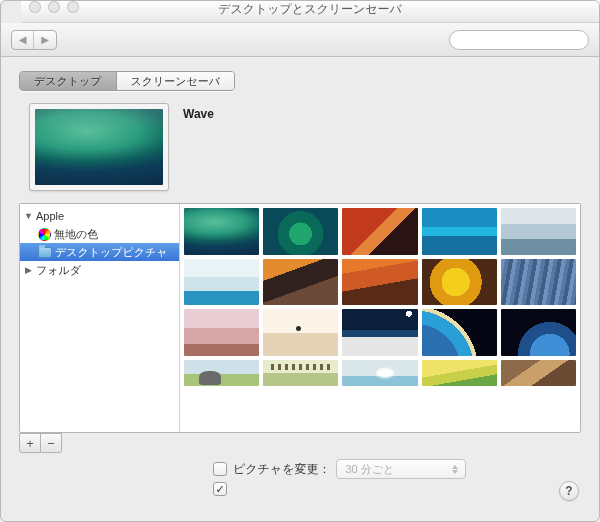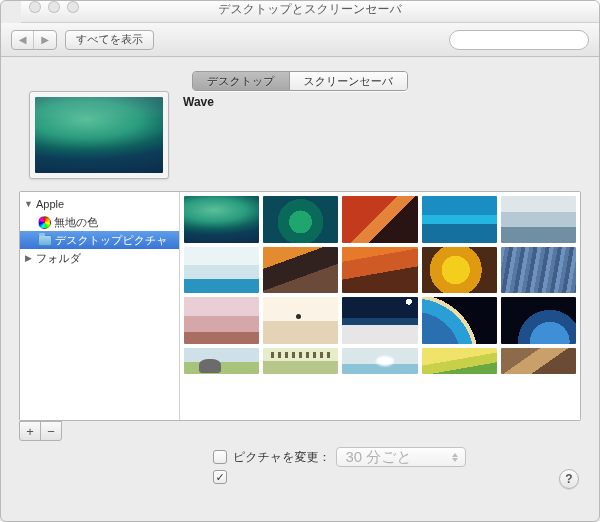--- a/index.html
+++ b/index.html
@@ -20,21 +20,21 @@
   .show-all { height: 20px; padding: 0 10px; border: 1px solid #b0b0b0; border-radius: 4px; background: linear-gradient(#fdfdfd,#e8e8e8); font-size: 11px; color: #4a4a4a; display: flex; align-items: center; }
   .spacer { flex: 1; }
   .search { width: 140px; height: 20px; border: 1px solid #b8b8b8; border-radius: 10px; background: #fff; display: flex; align-items: center; padding: 0 6px; gap: 4px; }
   .search svg { width: 11px; height: 11px; fill: #8a8a8a; }
   .search input { border: none; outline: none; flex: 1; font-size: 11px; background: transparent; }
 
   
   .body { padding: 14px 18px 6px; background: #ececec; }
 
   
-  .tab-row { display: flex; justify-content: center; }
+  .tab-row { display: flex; margin-bottom: 12px; }
   .tabs { display: flex; border: 1px solid #9c9c9c; border-radius: 4px; overflow: hidden; height: 20px; box-shadow: 0 1px 1px rgba(255,255,255,0.8); }
   .tab { padding: 0 14px; font-size: 11px; display: flex; align-items: center; background: linear-gradient(#fcfcfc,#ececec); color: #333; border-right: 1px solid #9c9c9c; }
   .tab:last-child { border-right: none; }
   .tab.active { background: linear-gradient(#bfbfbf,#a8a8a8); color: #2a2a2a; text-shadow: 0 1px rgba(255,255,255,0.3); }
 
   
   .preview-row { display: flex; align-items: flex-start; gap: 14px; margin-bottom: 12px; padding-left: 10px; }
   .preview-frame { width: 140px; height: 88px; background: #f5f5f5; border: 1px solid #b8b8b8; border-radius: 3px; padding: 5px; box-shadow: 0 1px 2px rgba(0,0,0,0.1); }
   .preview-img { width: 100%; height: 100%; border-radius: 1px; }
   .wave { background:
@@ -93,21 +93,21 @@
   .pm { width: 22px; height: 20px; display: flex; align-items:center; justify-content:center; font-size: 13px; color: #555; background: linear-gradient(#fafafa,#e4e4e4); border: 1px solid #b2b2b2; margin-right: -1px; }
   .pm:first-child { border-bottom-left-radius: 3px; }
   .pm:last-child { border-bottom-right-radius: 3px; }
 
   
   .options { padding: 6px 0 4px 194px; font-size: 12px; color: #333; position: relative; }
   .opt-row { display: flex; align-items: center; gap: 6px; height: 20px; }
   .chk { width: 14px; height: 14px; border: 1px solid #9c9c9c; border-radius: 3px; background: linear-gradient(#fff,#ececec); display:flex; align-items:center; justify-content:center; font-size:11px; color:#333; }
   .opt-label { white-space: nowrap; }
   .disabled { color: #a8a8a8; }
-  .select { display: inline-flex; align-items:center; height: 20px; padding: 0 18px 0 8px; border: 1px solid #c3c3c3; border-radius: 4px; font-size: 15px; color: #b0b0b0; background: linear-gradient(#fdfdfd,#f1f1f1); position: relative; min-width: 130px; }
+  .select { display: inline-flex; align-items:center; height: 20px; padding: 0 18px 0 8px; border: 1px solid #c3c3c3; border-radius: 4px; font-size: 11px; color: #b0b0b0; background: linear-gradient(#fdfdfd,#f1f1f1); position: relative; min-width: 130px; }
   .select::after { content:""; position:absolute; right:6px; top:4px; width:8px; height:10px; background:
      linear-gradient(#999,#999) center 2px/6px 1px no-repeat,
      linear-gradient(#999,#999) center 7px/6px 1px no-repeat; opacity: 0; }
   .select .arrows { position:absolute; right:5px; top:0; bottom:0; width:10px; display:flex; flex-direction:column; align-items:center; justify-content:center; gap:1px; }
   .arrows span { width:0; height:0; border-left:3px solid transparent; border-right:3px solid transparent; }
   .aup { border-bottom: 4px solid #bcbcbc; }
   .adn { border-top: 4px solid #bcbcbc; }
 
   .help { position:absolute; right: 2px; bottom: 2px; width: 20px; height: 20px; border-radius: 50%; background: linear-gradient(#fbfbfb,#e6e6e6); border: 1px solid #b5b5b5; display:flex; align-items:center; justify-content:center; font-size: 12px; color:#555; font-weight:bold; box-shadow: 0 1px 1px rgba(0,0,0,0.1); }
 </style>
@@ -123,21 +123,20 @@
       <div class="tl"></div>
     </div>
     <div class="title">デスクトップとスクリーンセーバ</div>
   </div>
 
   <div class="toolbar">
     <div class="nav-seg">
       <div class="nav-btn">◀</div>
       <div class="nav-btn">▶</div>
     </div>
-    <div class="show-all">すべてを表示</div>
     <div class="spacer"></div>
     <div class="search">
       <svg viewBox="0 0 16 16">
           <path d="M6.5 1a5.5 5.5 0 014.38 8.83l3.65 3.64-1.06 1.06-3.64-3.65A5.5 5.5 0 116.5 1zm0 1.5a4 4 0 100 8 4 4 0 000-8z"></path>
         </svg>
       <input type="text" placeholder="" style="">
     </div>
   </div>
 
   <div class="body">

